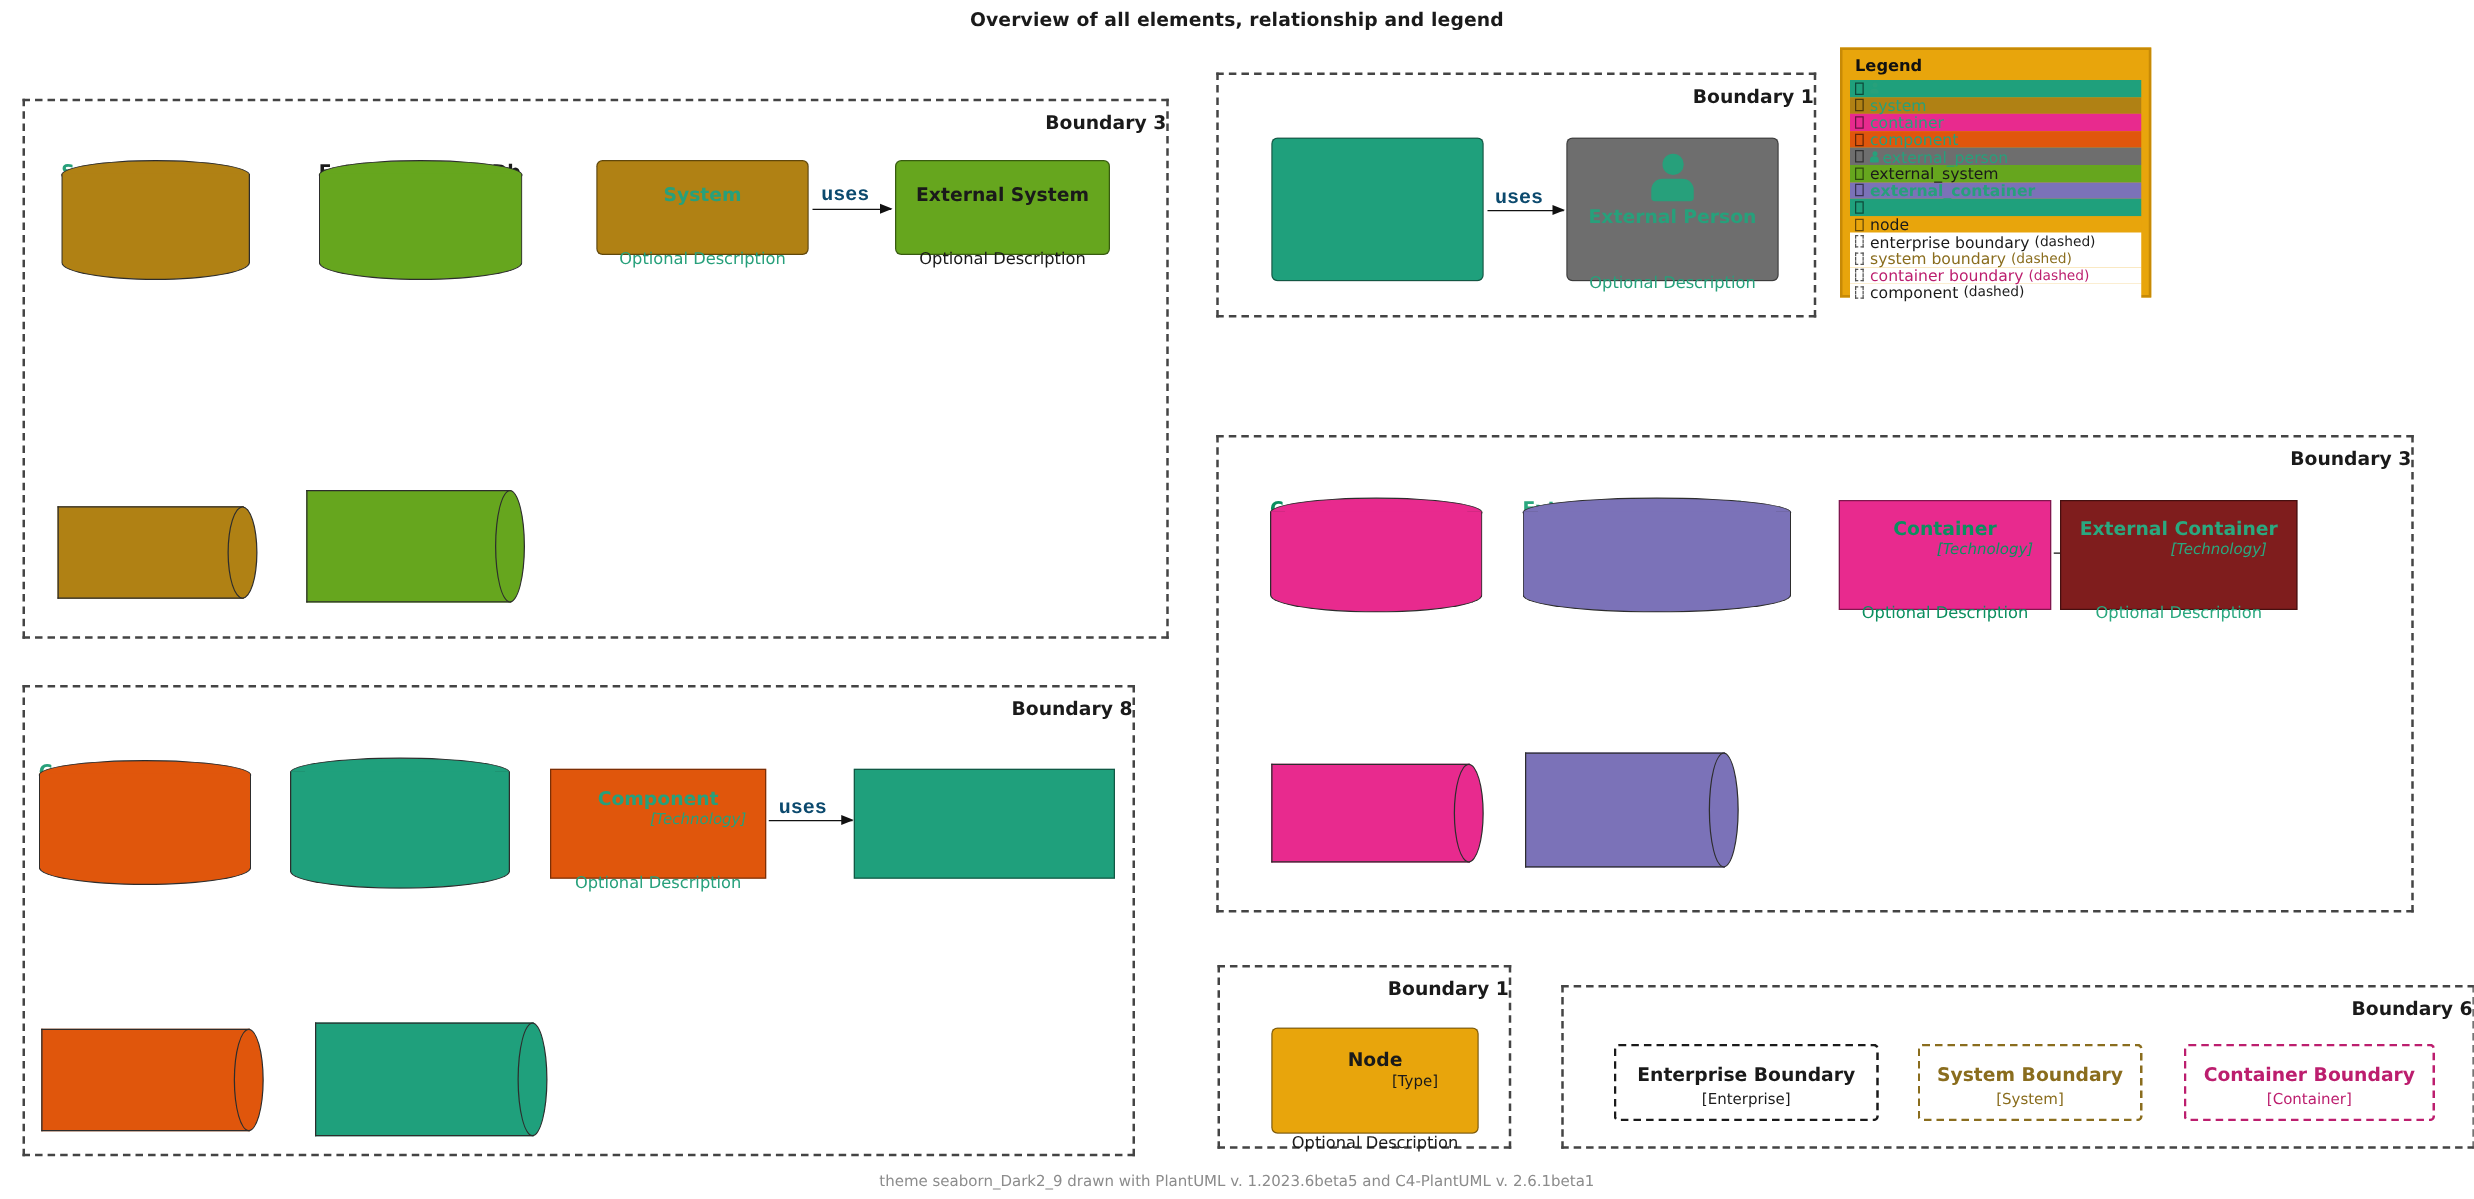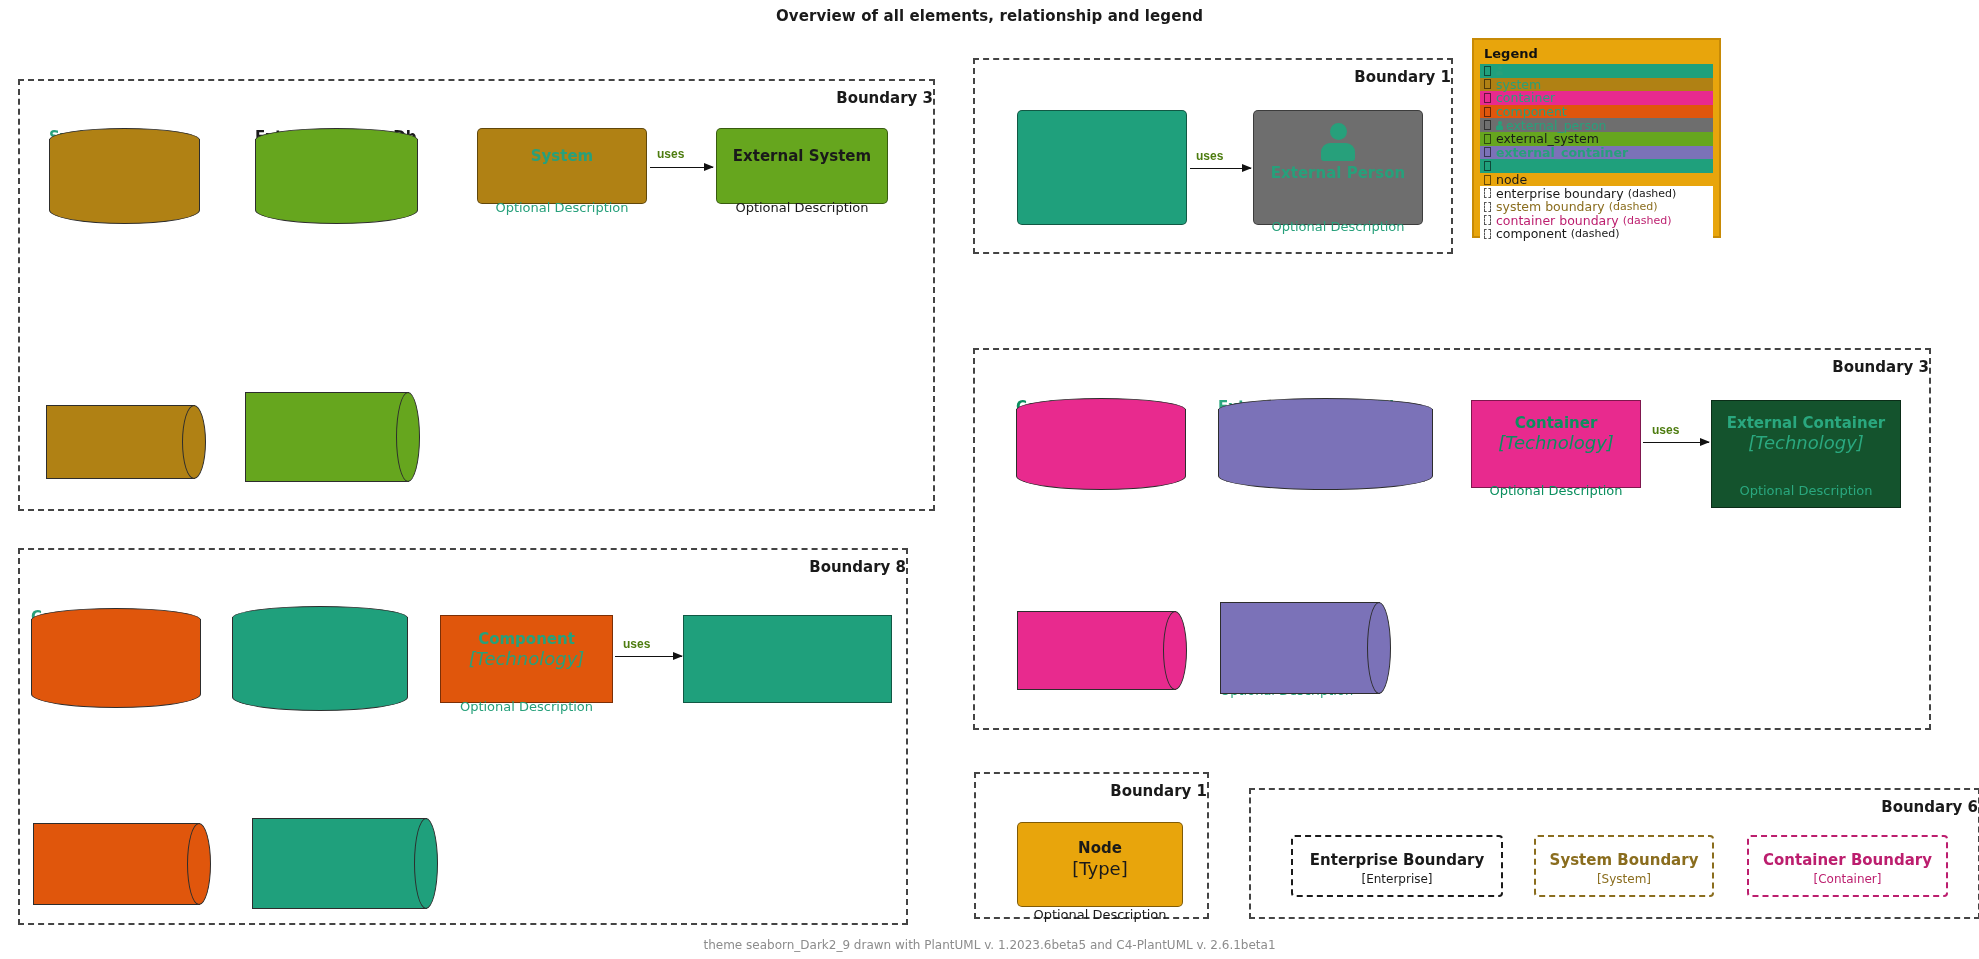--- a/index.html
+++ b/index.html
@@ -27,21 +27,21 @@
     font-size:15px;font-weight:bold;color:#1a1a1a;
   }
 
   
   .el{box-sizing:border-box;position:absolute;}
   .el .txt{
     position:absolute;left:0;width:100%;text-align:center;
     line-height:1.12;padding:0 6px;box-sizing:border-box;
   }
   .nm{font-size:15px;font-weight:bold;}
-  .tech{font-size:18px;font-style:italic;}
+  .tech{font-size:12px;font-style:italic;margin-left:32px;}
   .desc{font-size:13px;margin-top:24px;}
 
   
   .rect{border-radius:5px;border:1px solid rgba(0,0,0,.45);}
   .rect.sharp{border-radius:0;}
 
   
   .db{position:absolute;}
   .db .body{
     position:absolute;left:0;right:0;top:11px;bottom:0;
@@ -66,22 +66,22 @@
   .queue{position:absolute;}
 
   
   .rel{position:absolute;height:1px;background:#111;}
   .rel .head{
     position:absolute;right:-1px;top:-4px;width:0;height:0;
     border-top:4.5px solid transparent;border-bottom:4.5px solid transparent;
     border-left:10px solid #111;
   }
   .rel-label{
-    position:absolute;font-size:12px;font-weight:bold;color:#4d7c0f;
-    font-family:Liberation Sans, sans-serif;
+    position:absolute;font-size:16px;font-weight:bold;color:#0c4a6e;
+    font-family:Liberation Mono, monospace;
     white-space:nowrap;
   }
 
   
   .person-icon{position:absolute;left:50%;transform:translateX(-50%);}
 
   
   #legend{
     position:absolute;left:1472px;top:38px;width:249px;height:200px;
     background:#E8A50C;border:2px solid #C78A06;box-sizing:border-box;
@@ -257,21 +257,21 @@
   <div class="txt nm" style="top:14px;color:#0b8f5f;">Container</div>
   <div class="txt tech" style="top:32px;color:#0b8f5f;">[Technology]</div>
   <div class="txt desc" style="top:59px;color:#0b8f5f;">Optional Description</div>
 </div>
 
 <div class="rel" style="left:1643px;top:442px;width:66px;">
   <span class="head"></span>
 </div>
 <div class="rel-label" style="left:1652px;top:423px;">uses</div>
 
-<div class="el rect sharp" style="left:1711px;top:400px;width:190px;height:108px;background:#14532d;">
+<div class="el rect sharp" style="left:1648px;top:400px;width:190px;height:88px;background:#7f1d1d;">
   <div class="txt nm" style="top:14px;color:#2aa87f;">External Container</div>
   <div class="txt tech" style="top:32px;color:#2aa87f;">[Technology]</div>
   <div class="txt desc" style="top:59px;color:#2aa87f;">Optional Description</div>
 </div>
 
 <div class="queue" style="left:1017px;top:611px;width:170px;height:79px;">
   <div class="body" style="background:#E82A8E;"></div>
   <div class="cap" style="background:#E82A8E;"></div>
   <div class="txt nm" style="top:12px;color:#0b8f5f;padding-right:18px;">ContainerQueue</div>
   <div class="txt tech" style="top:30px;color:#0b8f5f;padding-right:18px;">[Technology]</div>

